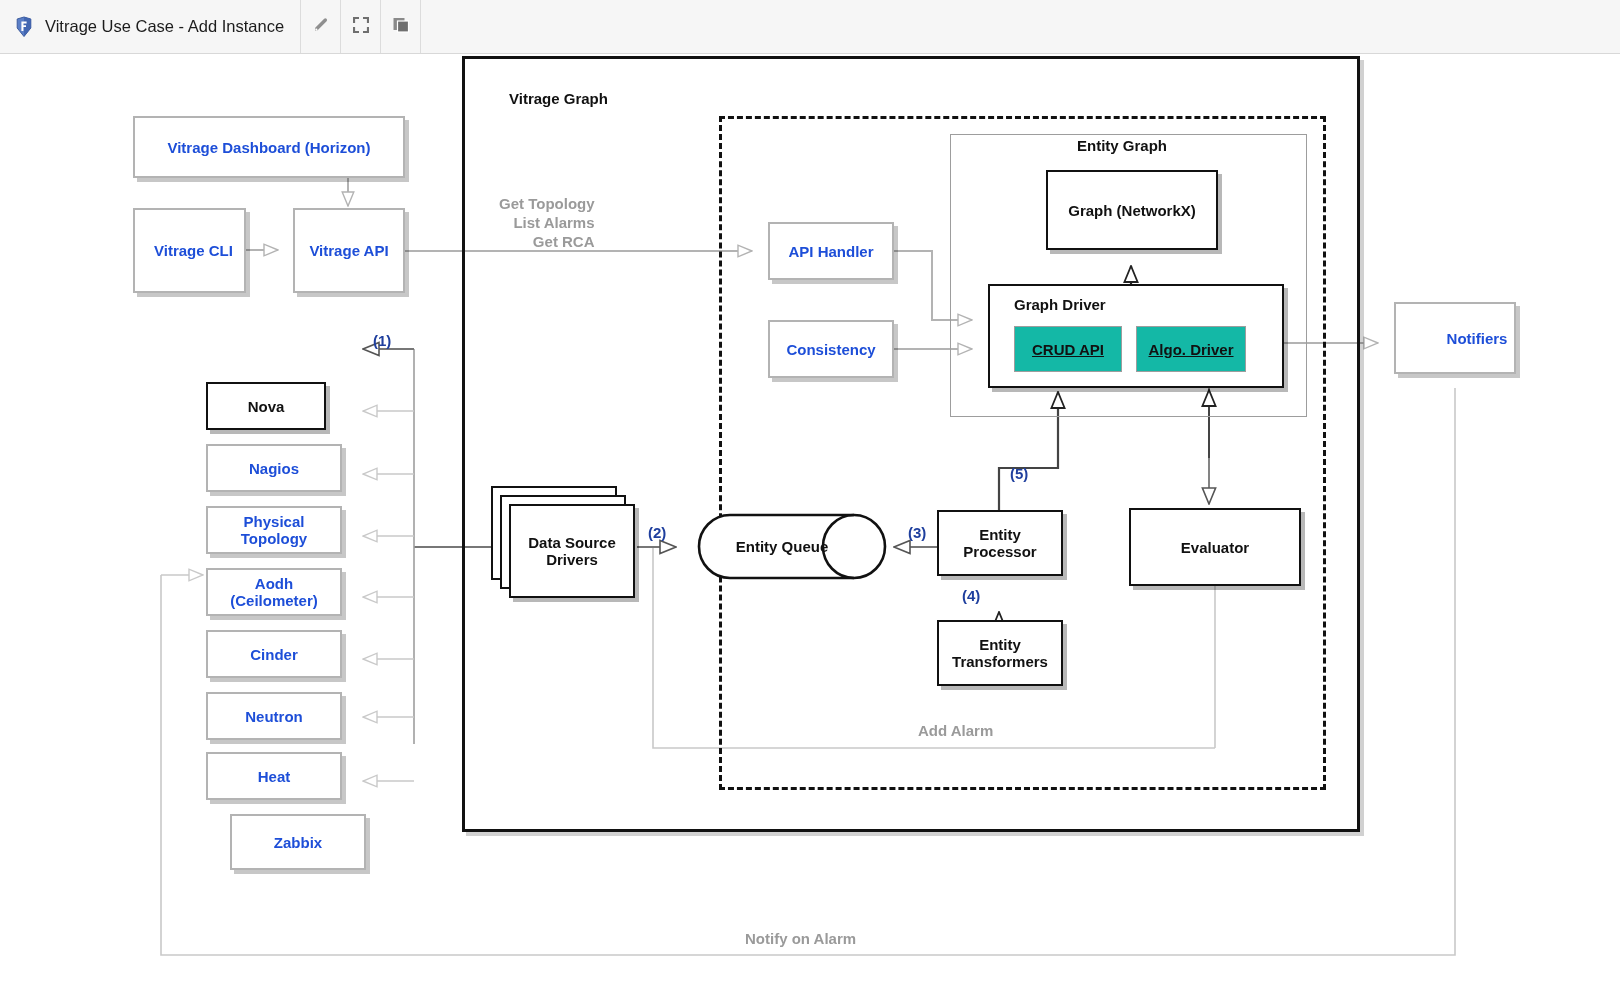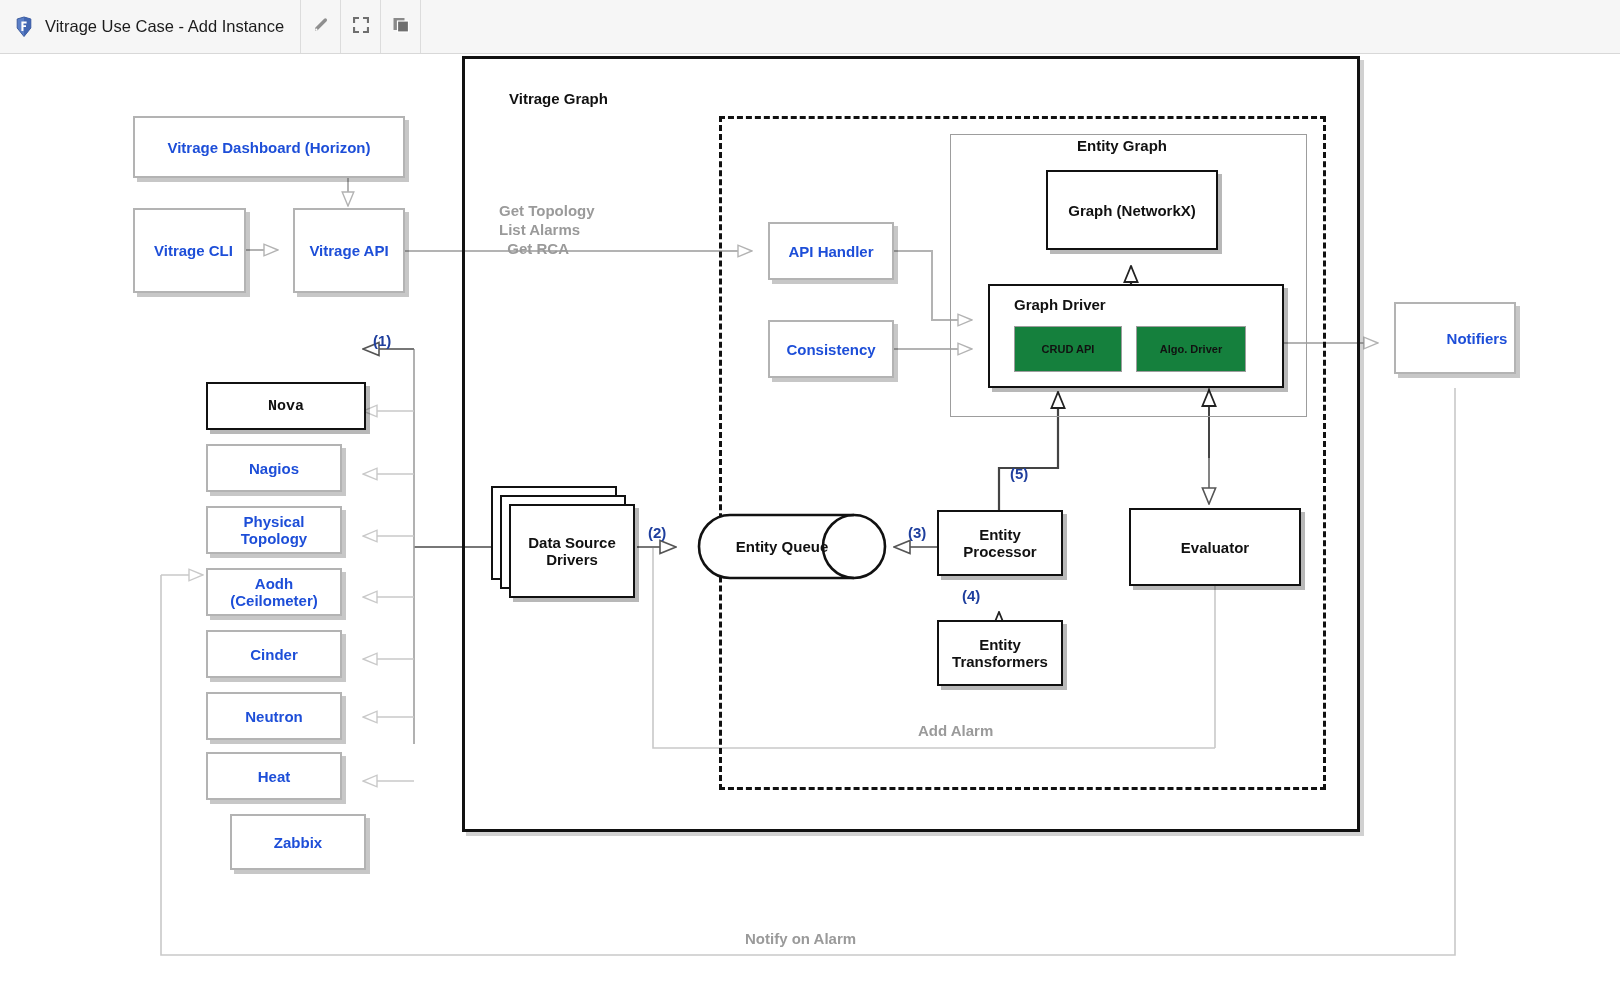--- a/index.html
+++ b/index.html
@@ -80,22 +80,23 @@
     border: 2.5px solid #111111;
     color: #111111;
     font-weight: bold;
     font-size: 15px;
     box-shadow: 4px 4px 0 0 rgba(0,0,0,0.28);
   }
   .n-plain {
     border: 1.5px solid #9d9d9d;
     color: #111111;
     font-weight: bold;
-    font-size: 11px;
-    background: #15803d;
+    font-size: 15px;
+    background: #14b8a6;
+    text-decoration: underline;
   }
 
   .lbl {
     position: absolute;
     font-weight: bold;
     white-space: pre;
     line-height: 1.25;
   }
   .lbl-grey { color: #9a9a9a; font-size: 15px; }
   .lbl-black { color: #111111; font-size: 15px; }
@@ -275,25 +276,25 @@
     </div>
 
     <div class="node n-grey" style="left:133px; top:154px; width:113px; height:85px;padding-left:8px;">
       <span>Vitrage CLI</span>
     </div>
 
     <div class="node n-grey" style="left:293px; top:154px; width:112px; height:85px;">
       <span>Vitrage API</span>
     </div>
 
-    <div class="lbl lbl-grey" style="left:499px; top:148px; text-align:left;">Get Topology
+    <div class="lbl lbl-grey" style="left:499px; top:141px; text-align:right;">Get Topology
 List Alarms
   Get RCA</div>
 
-    <div class="node n-black" style="left:206px; top:328px; width:160px; height:48px;font-family:Liberation Mono, monospace;">
+    <div class="node n-black" style="left:206px; top:328px; width:120px; height:48px;">
       <span>Nova</span>
     </div>
     <div class="node n-grey" style="left:206px; top:390px; width:136px; height:48px;">
       <span>Nagios</span>
     </div>
     <div class="node n-grey" style="left:206px; top:452px; width:136px; height:48px;">
       <span style="white-space:pre;">Physical
 Topology</span>
     </div>
     <div class="node n-grey" style="left:206px; top:514px; width:136px; height:48px;">

